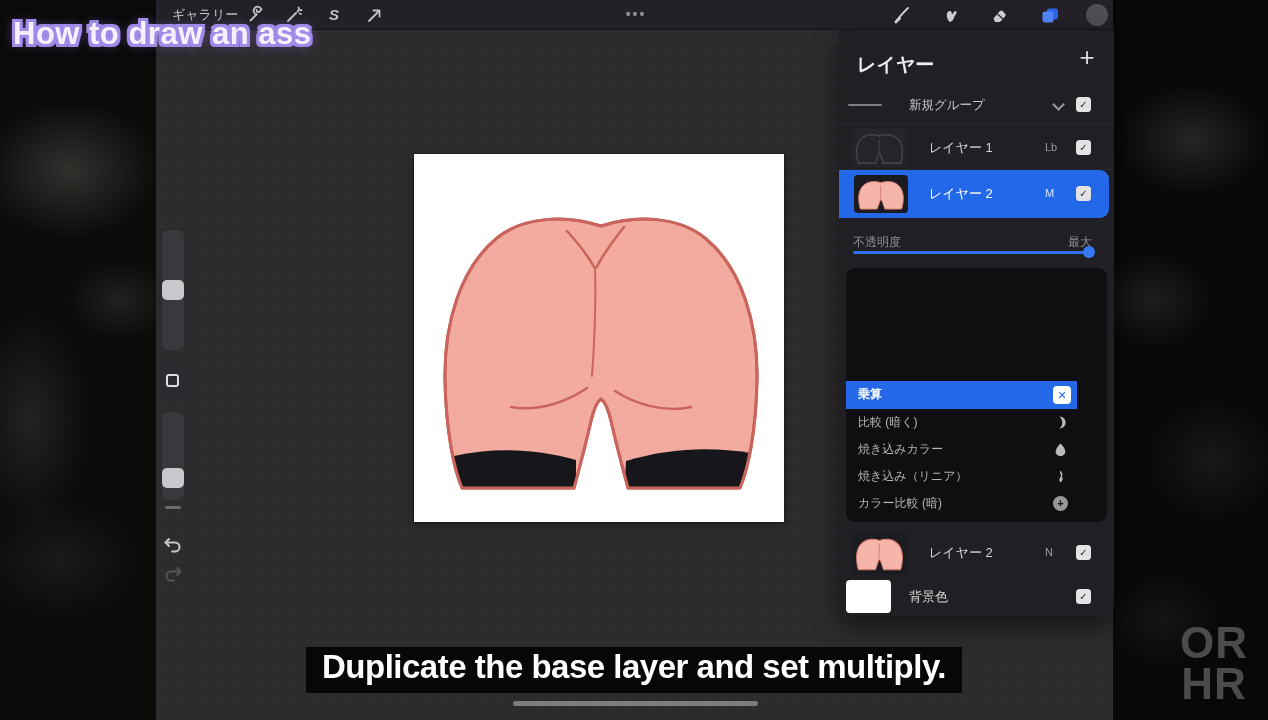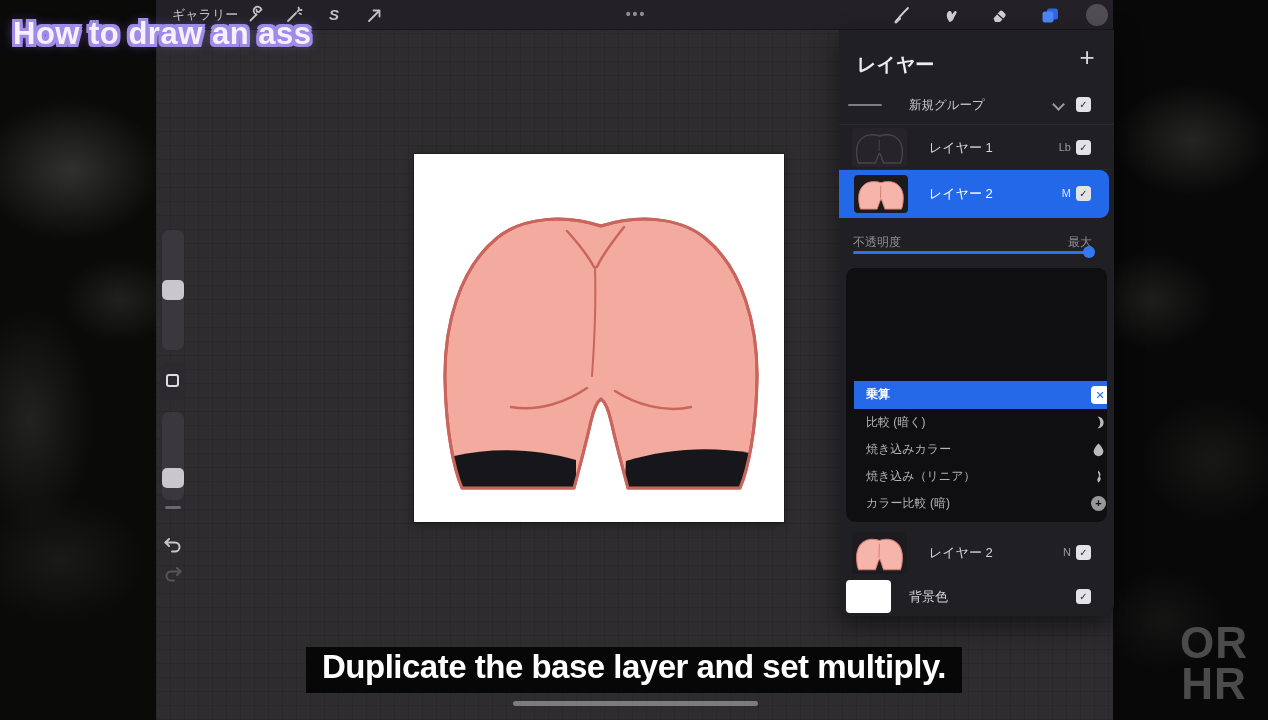--- a/index.html
+++ b/index.html
@@ -63,21 +63,21 @@
     background:#ffffff; box-shadow:0 0 0 1px rgba(0,0,0,.25), 0 3px 10px rgba(0,0,0,.3); }
   .canvas svg { width:370px; height:368px; display:block; }
 
   
   .panel { position:absolute; left:683px; top:30px; width:275px; height:586px;
     background:#201f23; border-radius:0 0 12px 12px; box-shadow:0 10px 26px rgba(0,0,0,.55); }
   .panel-title { position:absolute; left:18px; top:22px; font-size:19px; font-weight:600; color:#ececee; }
   .panel-plus { position:absolute; right:14px; top:12px; font-size:26px; font-weight:300;
     color:#d8d8da; width:26px; text-align:center; }
   .row-label { font-size:13px; color:#d4d4d6;text-align:center; }
-  .blend-letter { position:absolute; left:206px; width:26px; text-align:right;
+  .blend-letter { position:absolute; left:206px; width:26px; text-align:left;
     font-size:11px; color:#9a9a9e; }
   .checkbox { position:absolute; left:237px; width:15px; height:15px; background:#e3e3e5;
     border-radius:3.5px; text-align:center; line-height:15px; font-size:10px; color:#2b2b2e; }
   .thumb { position:absolute; border-radius:4px; overflow:hidden; }
   .thumb svg { display:block; }
 
   .group-row { position:absolute; left:0; top:55px; width:275px; height:40px;
     border-bottom:1px solid rgba(255,255,255,.05); }
   .group-dash { position:absolute; left:9px; top:19px; width:34px; height:2px;
     background:#7f7d82; border-radius:1px; }
@@ -95,21 +95,21 @@
   .sel .blend-letter { color:#d9e5ff; }
 
   .op-label { position:absolute; top:204px; font-size:12px; color:#8e8e93; }
   .slider-track { position:absolute; left:14px; top:221px; width:238px; height:3px;
     background:#2f6ff0; border-radius:2px; }
   .slider-knob { position:absolute; left:244px; top:216px; width:12px; height:12px;
     border-radius:50%; background:#3579f2; }
 
   .blend-box { position:absolute; left:7px; top:238px; width:261px; height:254px;
     background:#0f0f12; border-radius:9px; overflow:hidden; }
-  .blend-row { position:absolute; left:8px; width:261px; height:27px; line-height:27px; }
+  .blend-row { position:absolute; left:0; width:231px; height:27px; line-height:27px; }
   .blend-row .bl { position:absolute; left:12px; font-size:12px; color:#b4b4b7; }
   .blend-row.selected { height:28px; background:#2569e8; }
   .blend-row.selected .bl { color:#ffffff; font-weight:600; }
   .blend-ic { position:absolute; right:9px; top:6px; width:15px; height:15px; }
   .blend-ic svg { width:15px; height:15px; display:block; }
   .mult-chip { position:absolute; right:6px; top:5px; width:18px; height:18px; background:#ffffff;
     border-radius:4px; text-align:center; line-height:18px; font-size:11px; font-weight:bold; color:#2569e8; }
   .darker-chip { position:absolute; right:9px; top:6px; width:15px; height:15px; background:#98989b;
     border-radius:50%; text-align:center; line-height:15px; font-size:11px; font-weight:bold; color:#0f0f12; }
 

